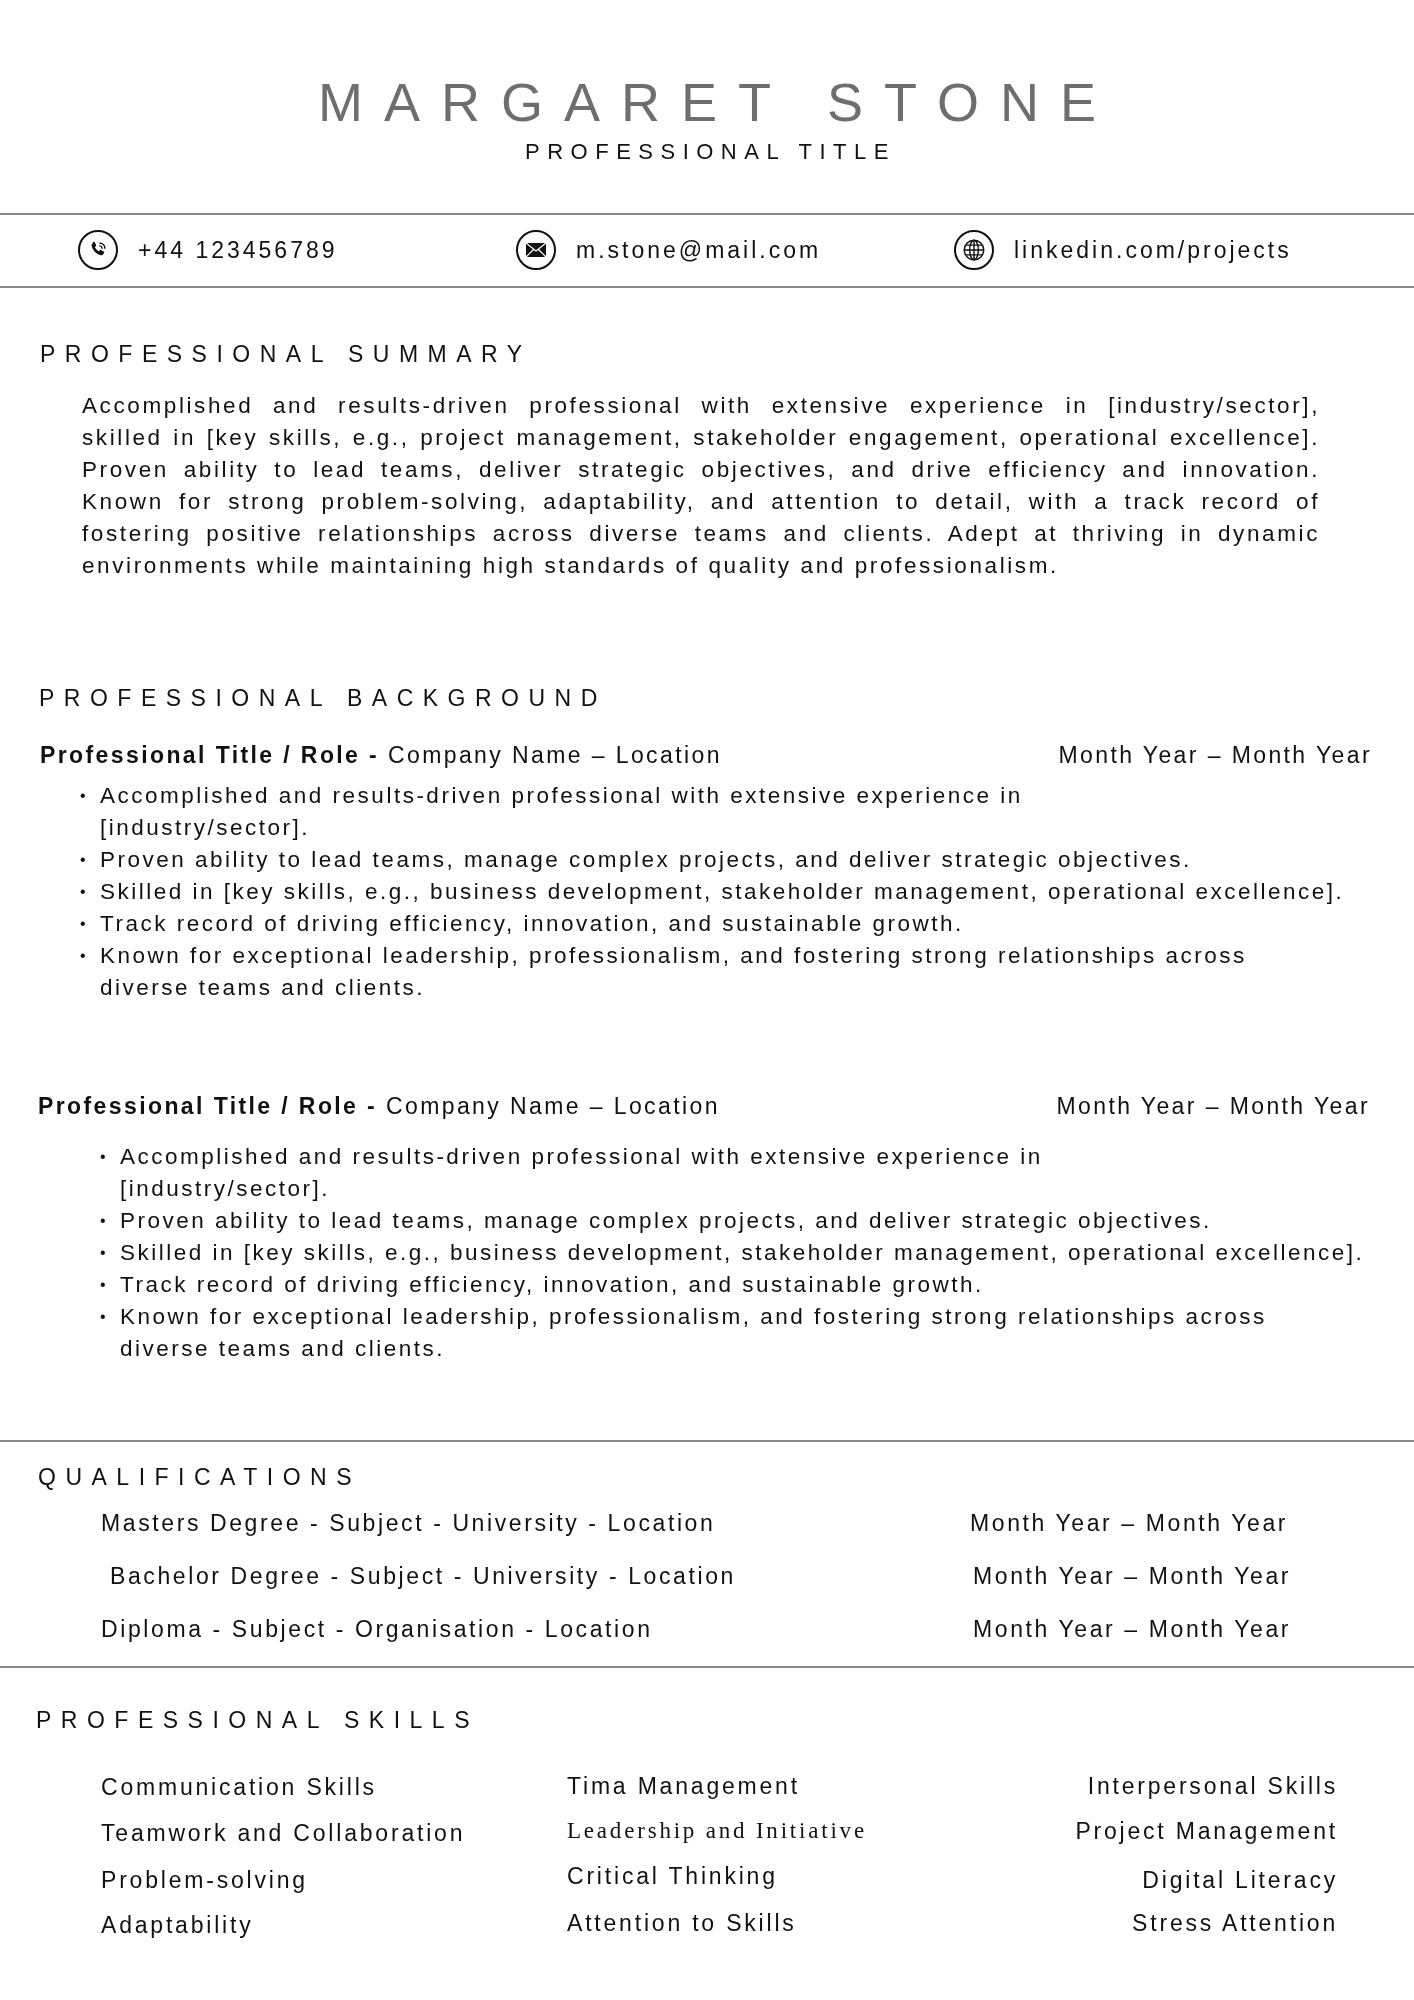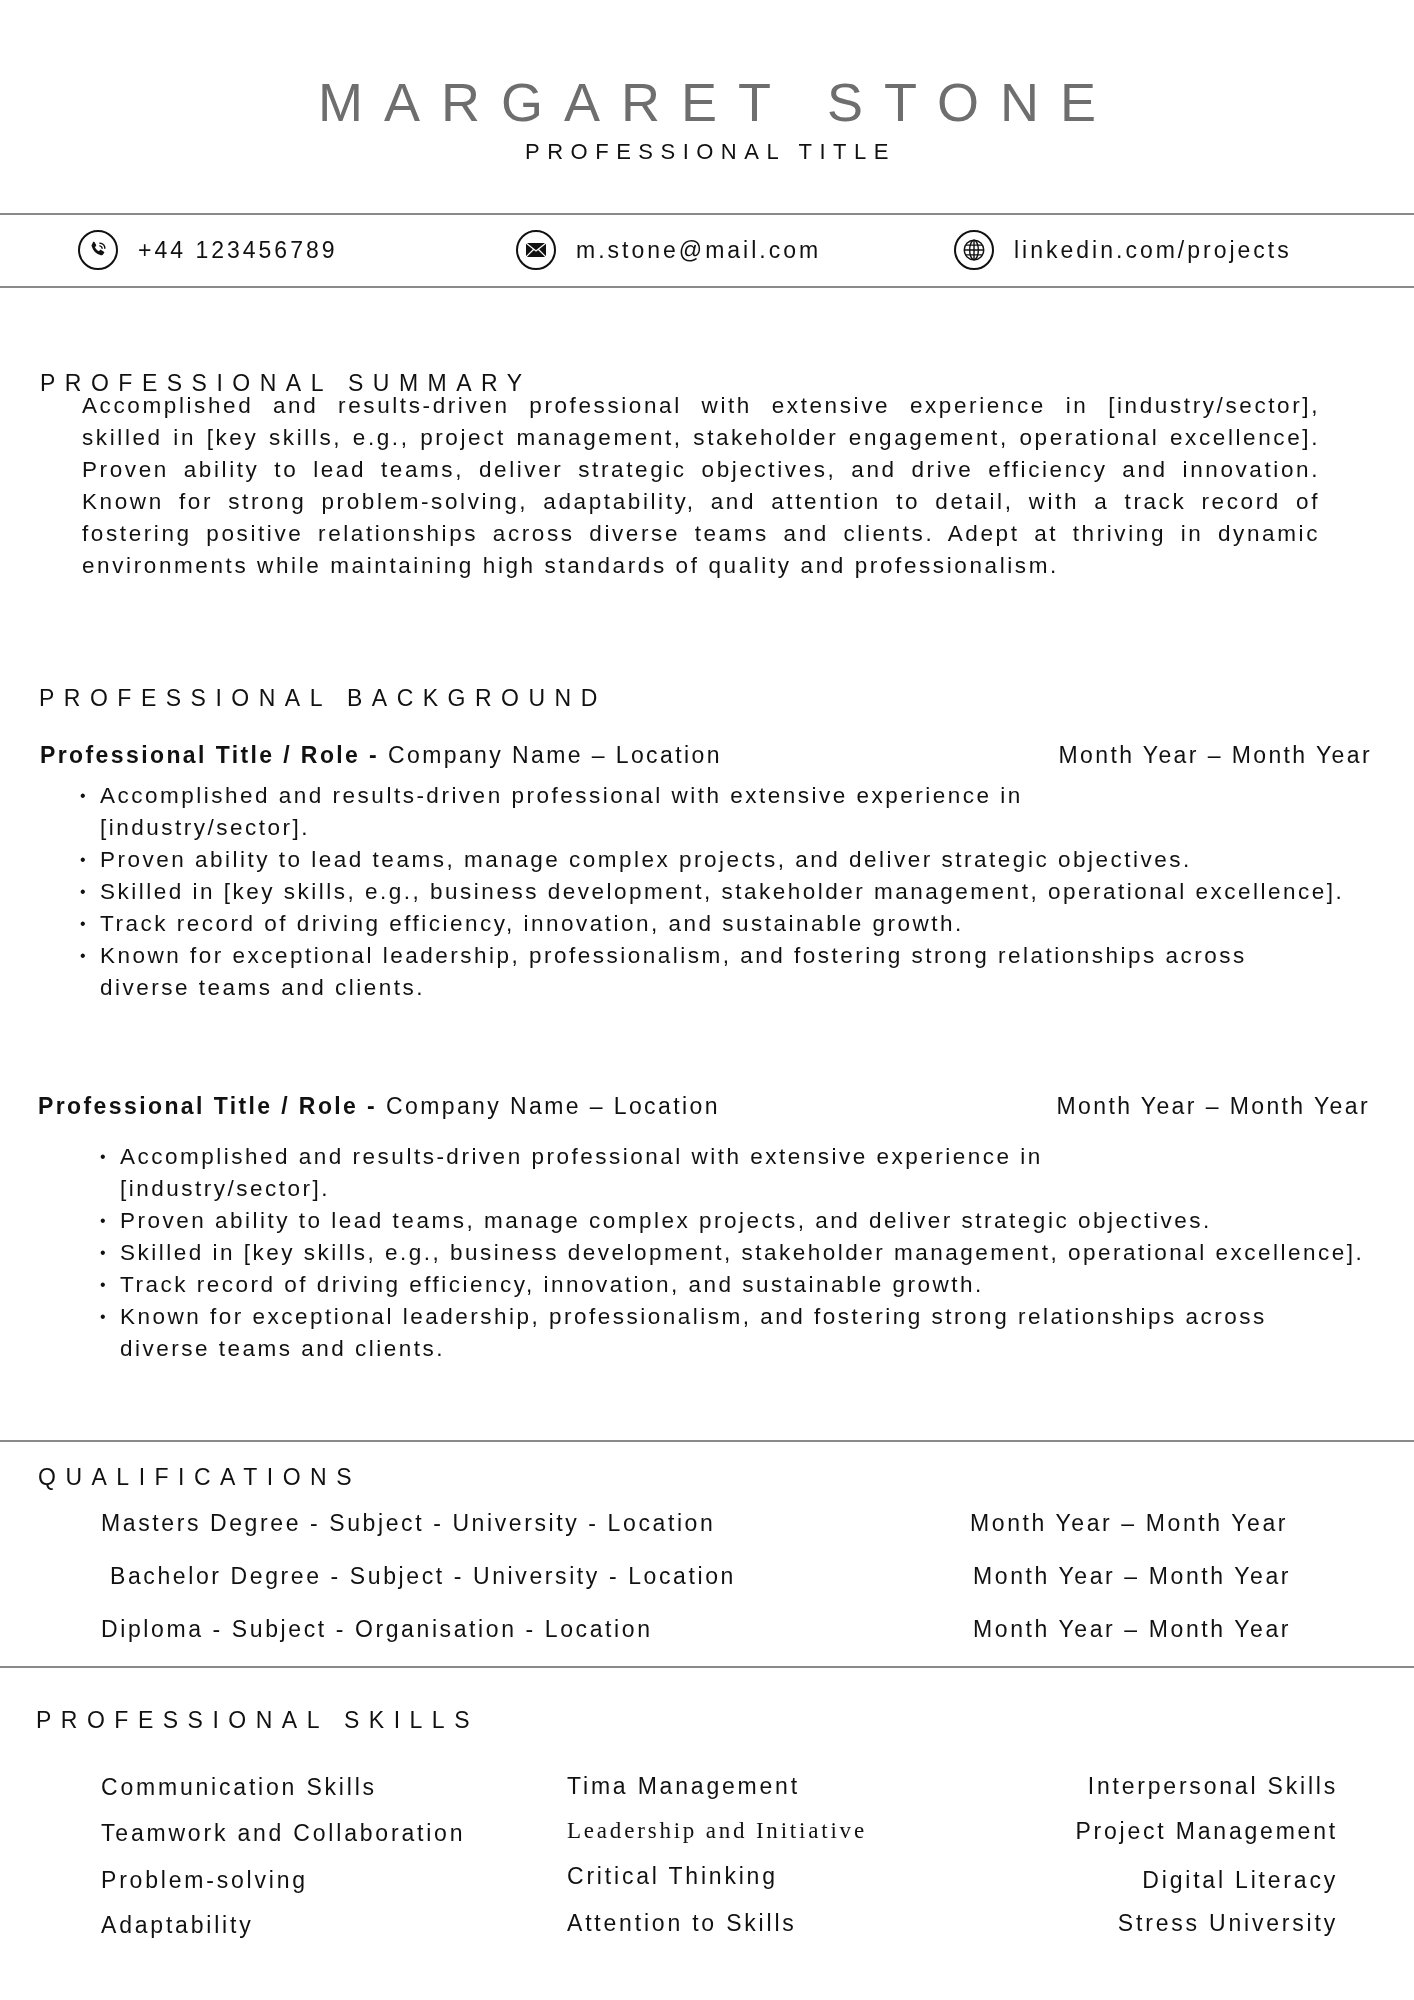--- a/index.html
+++ b/index.html
@@ -71,21 +71,21 @@
         <circle cx="12" cy="12" r="9"></circle>
         <ellipse cx="12" cy="12" rx="4" ry="9"></ellipse>
         <path d="M3 12h18M4.5 7.5h15M4.5 16.5h15M12 3v18"></path>
       </svg>
   </span>
   <span class="txt">linkedin.com/projects</span>
 </div>
 
 <div class="abs hline" style="top:286px;"></div>
 
-<div class="abs sec-h" style="left:40px; top:340px;margin-top:29px;">PROFESSIONAL SUMMARY</div>
+<div class="abs sec-h" style="left:40px; top:340px;">PROFESSIONAL SUMMARY</div>
 <div class="abs summary">Accomplished and results-driven professional with extensive experience in [industry/sector], skilled in [key skills, e.g., project management, stakeholder engagement, operational excellence]. Proven ability to lead teams, deliver strategic objectives, and drive efficiency and innovation. Known for strong problem-solving, adaptability, and attention to detail, with a track record of fostering positive relationships across diverse teams and clients. Adept at thriving in dynamic environments while maintaining high standards of quality and professionalism.</div>
 
 <div class="abs sec-h" style="left:39px; top:684px;">PROFESSIONAL BACKGROUND</div>
 
 <div class="abs job-head" style="left:40px; top:740px;">
   <b>Professional Title / Role -</b>
   <span>Company Name – Location</span>
 </div>
 <div class="abs job-date" style="right:42px; top:740px;">Month Year – Month Year</div>
 <ul class="abs bul" style="left:80px; width:1270px; top:780px;">
@@ -129,13 +129,13 @@
 <div class="abs skill" style="left:101px; top:1910px;">Adaptability</div>
 
 <div class="abs skill" style="left:567px; top:1771px;">Tima Management</div>
 <div class="abs skill" style="left:567px; top:1816px;font-family:Liberation Serif, serif;">Leadership and Initiative</div>
 <div class="abs skill" style="left:567px; top:1861px;">Critical Thinking</div>
 <div class="abs skill" style="left:567px; top:1908px;">Attention to Skills</div>
 
 <div class="abs skill r" style="right:76px; top:1771px;">Interpersonal Skills</div>
 <div class="abs skill r" style="right:76px; top:1816px;">Project Management</div>
 <div class="abs skill r" style="right:76px; top:1865px;">Digital Literacy</div>
-<div class="abs skill r" style="right:76px; top:1908px;">Stress University</div>
+<div class="abs skill r" style="right:76px; top:1908px;">Stress Attention</div>
 
 </body></html>

